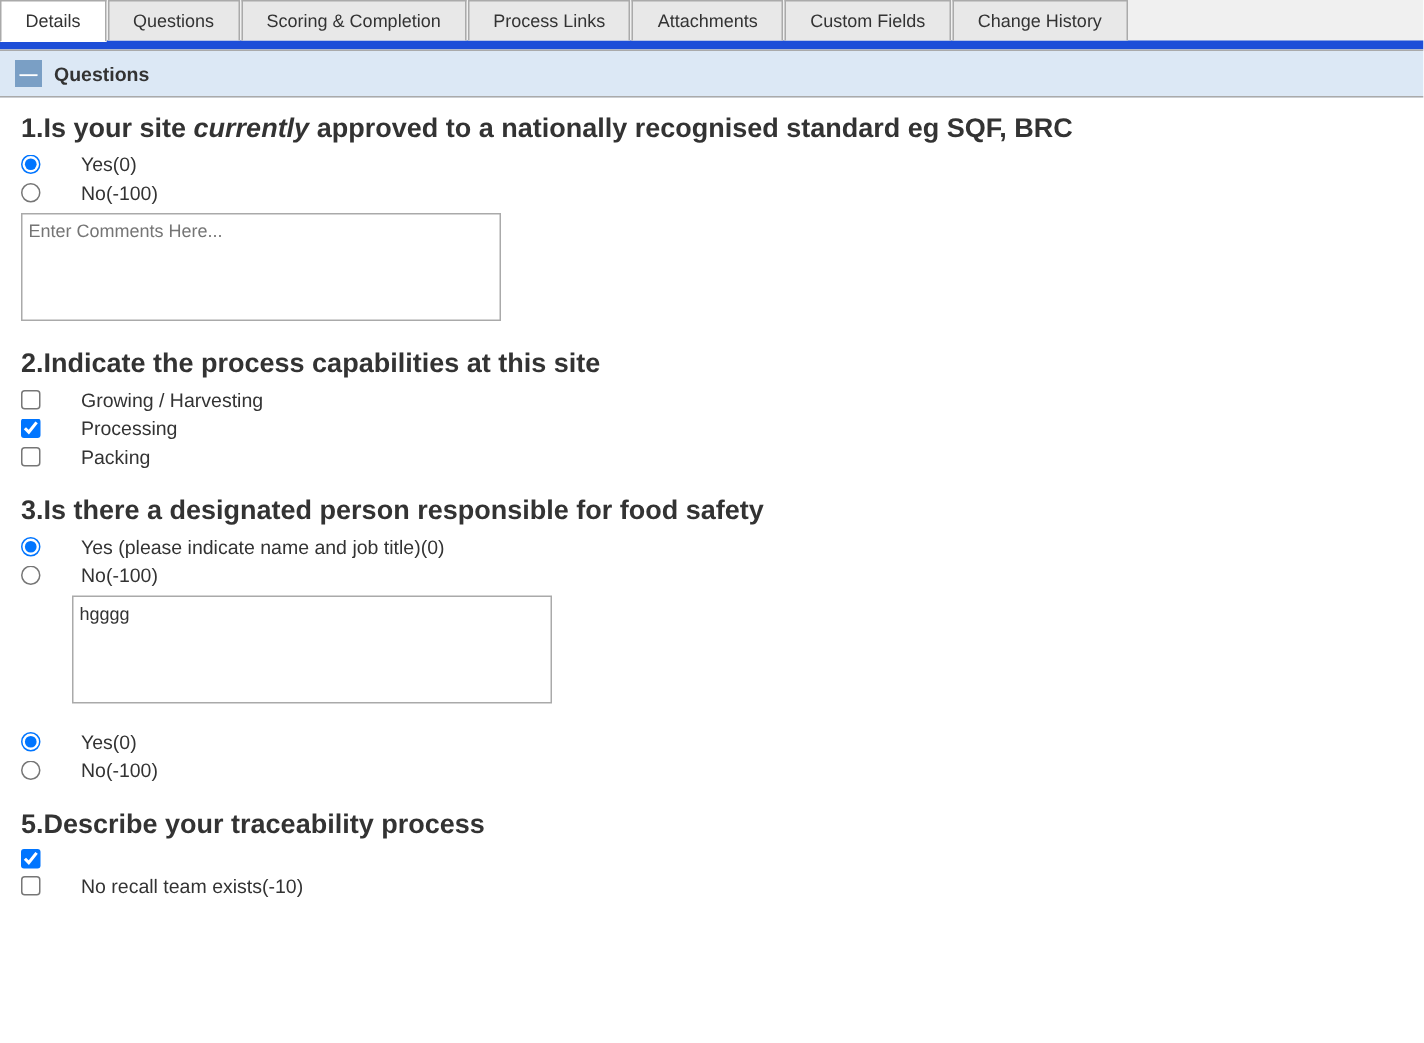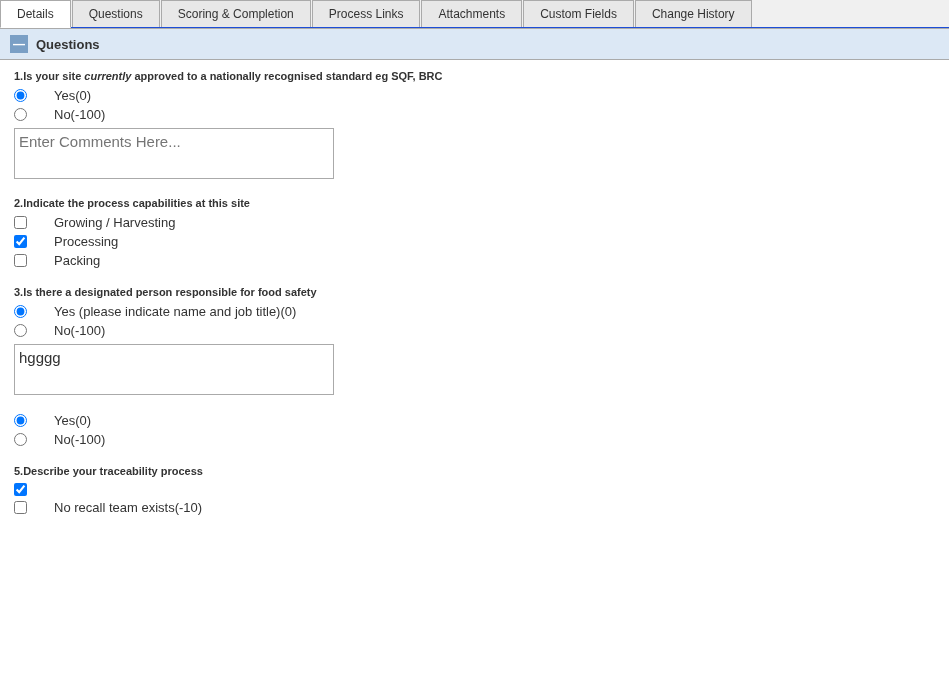--- a/index.html
+++ b/index.html
@@ -1,20 +1,20 @@
 <!DOCTYPE html>
 <html><head>
   <meta charset="utf-8">
   <style>
     * { box-sizing: border-box; margin: 0; padding: 0; }
     body { font-family: Arial, sans-serif; font-size: 13px; color: #333; background: #fff; }
 
     .tabs {
       display: flex;
-      border-bottom: 1px solid #1d4ed8;
+      border-bottom: 6px solid #1d4ed8;
       background: #f0f0f0;
     }
     .tab {
       padding: 6px 16px;
       border: 1px solid #aaa;
       border-bottom: none;
       cursor: pointer;
       background: #e8e8e8;
       font-size: 12px;
       color: #333;
@@ -58,52 +58,53 @@
       padding: 10px 14px;
     }
 
     .question-block {
       margin-bottom: 18px;
     }
 
     .question-label {
       font-weight: bold;
       margin-bottom: 6px;
-      font-size: 11px;
+      font-size: 18px;
     }
     .question-label em {
       font-style: italic;
     }
 
     .radio-option, .checkbox-option {
       display: flex;
       align-items: center;
       margin-bottom: 4px;
       font-size: 13px;
       gap: 21px;
     }
     .radio-option input[type="radio"],
     .checkbox-option input[type="checkbox"] {
       margin-right: 6px;
     }
 
     .comment-box {
       width: 320px;
-      height: 51px;
+      height: 72px;
       border: 1px solid #aaa;
       resize: none;
-      font-size: 15px;
+      font-size: 12px;
       color: #aaa;
       padding: 4px;
       display: block;
       margin-top: 6px;
       font-family: Arial, sans-serif;
     }
     .comment-box.has-value {
       color: #333;
+      margin-left: 34px;
     }
   </style>
 </head>
 <body>
 
 <div class="tabs">
   <div class="tab active">Details</div>
   <div class="tab">Questions</div>
   <div class="tab">Scoring &amp; Completion</div>
   <div class="tab">Process Links</div>

